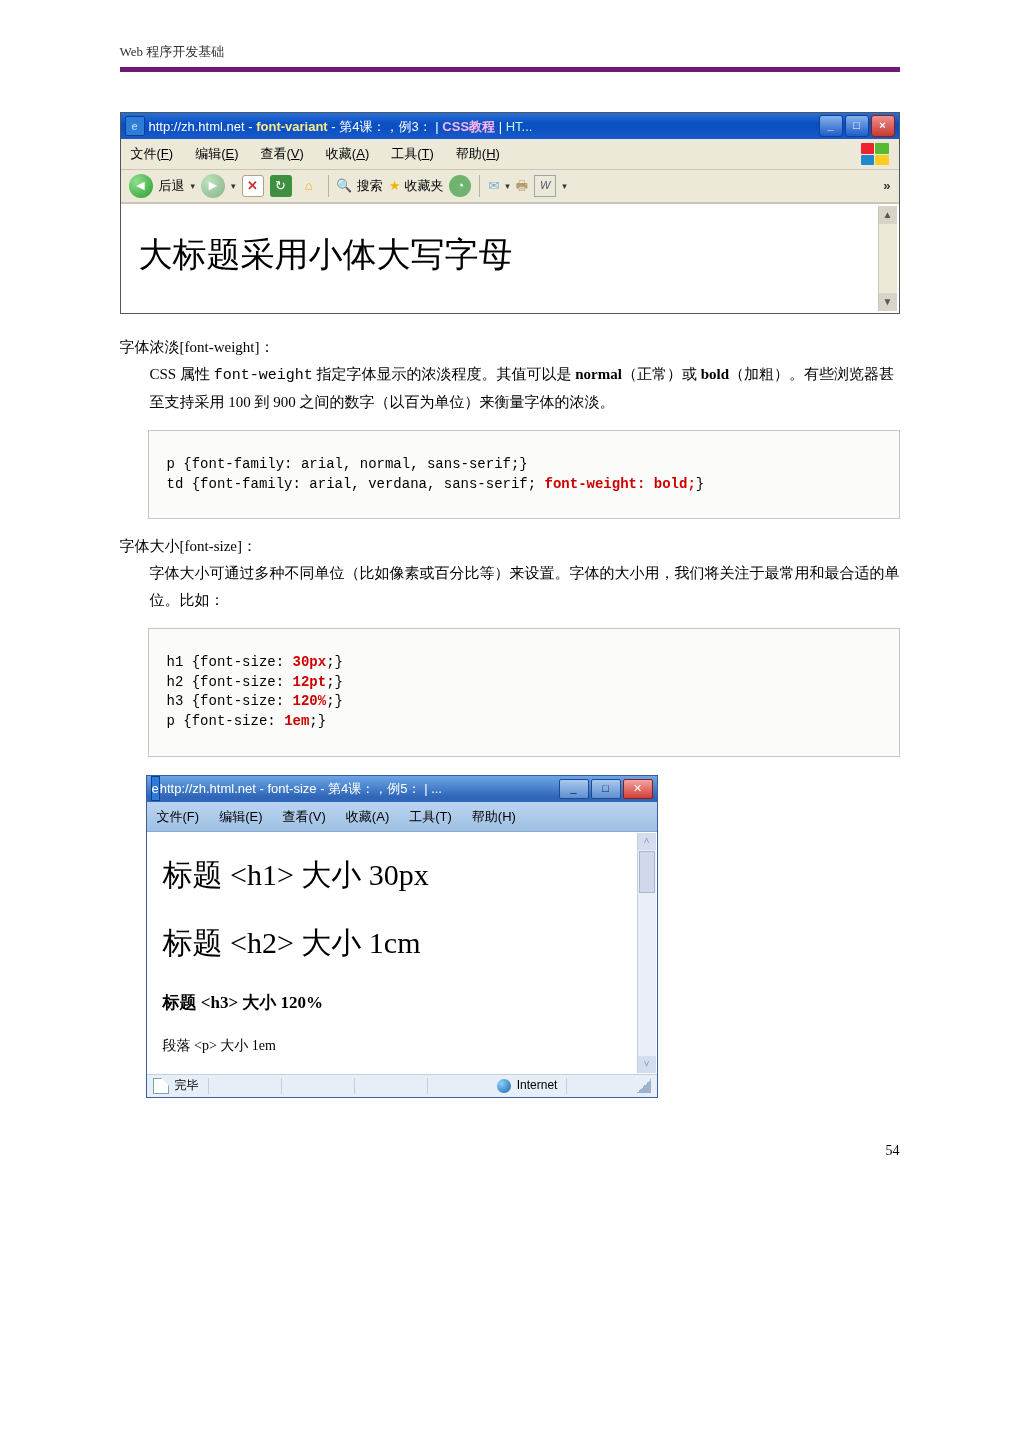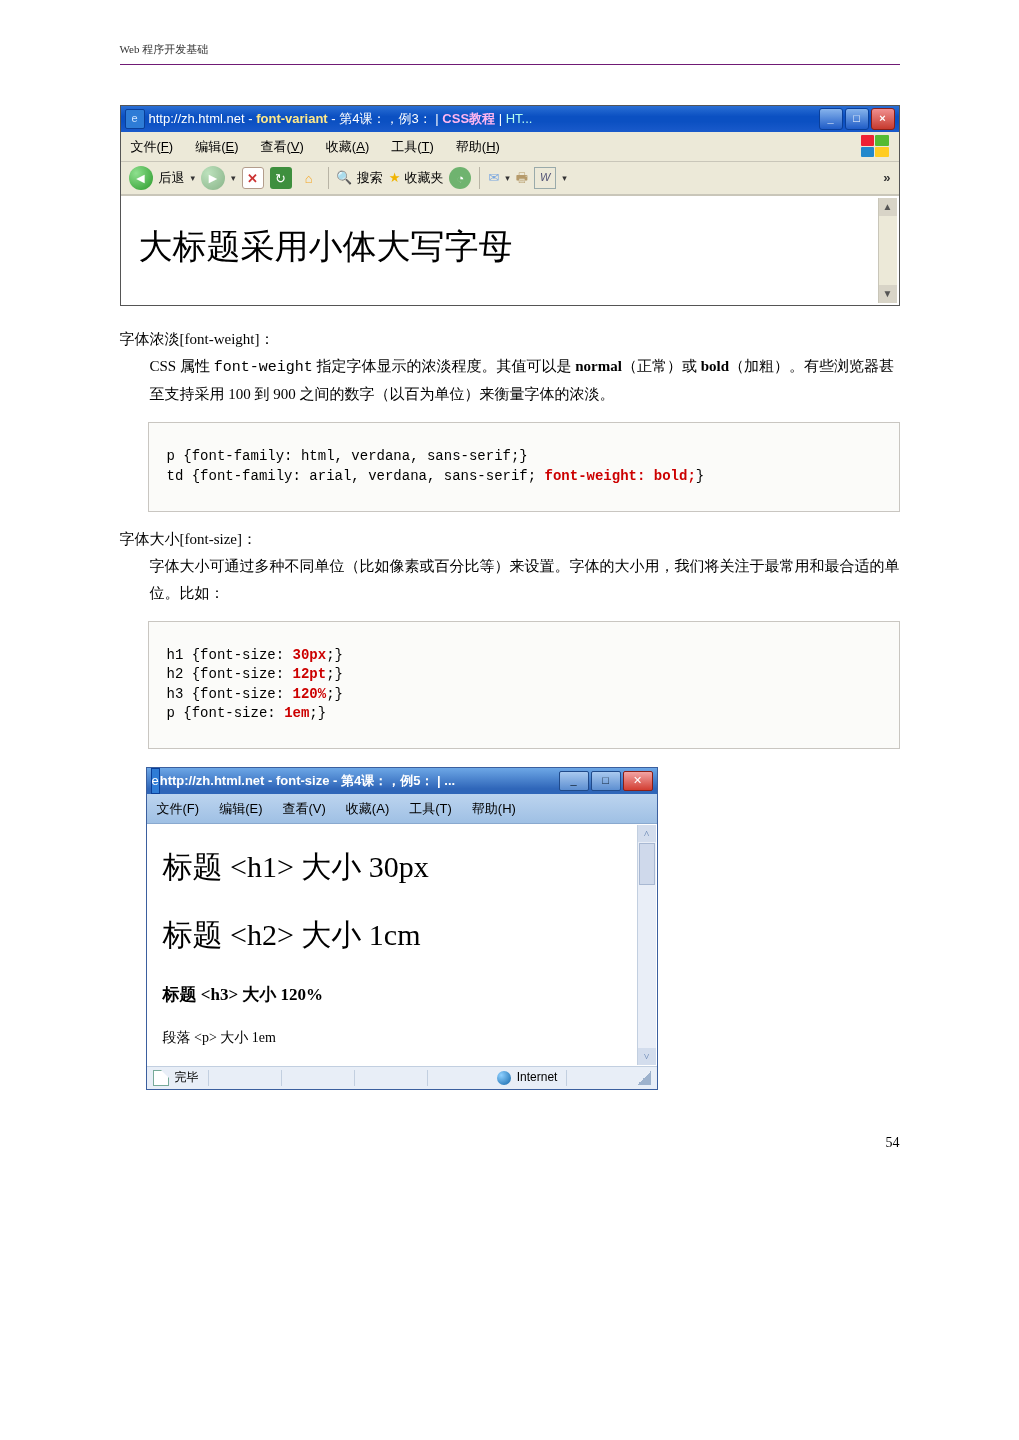--- a/index.html
+++ b/index.html
@@ -9,24 +9,24 @@
     color: #000;
   }
   .page {
     width: 780px;
     margin: 40px auto 60px;
     padding: 0 20px;
     font-size: 15px;
     line-height: 1.8;
   }
   .header-rule {
-    font-size: 11px;
+    font-size: 13px;
     color: #333;
     padding-bottom: 4px;
-    border-bottom: 1px solid #701a75;
+    border-bottom: 5px solid #701a75;
     margin-bottom: 40px;
   }
   
   .ie-window {
     border: 1px solid #555;
     background: #ece9d8;
     font-family: "Tahoma", "SimSun", sans-serif;
     font-size: 13px;
     margin: 0 0 20px;
   }
@@ -148,21 +148,21 @@
     margin: 18px 0 0 2em;
     font-family: "Tahoma","SimSun",sans-serif;
     font-size:13px;
   }
   .ie2-title {
     background: linear-gradient(180deg,#6da7e6 0%, #2f66b9 80%);
     color:#fff;
     display:flex;align-items:center;height:26px;padding:0 4px;
   }
   .ie2-title .ie-icon{background:#2e7cd6;border:1px solid #0a3f99;}
-  .ie2-title-text{font-weight:bold;flex:1;white-space:nowrap;overflow:hidden;}
+  .ie2-title-text{font-weight:normal;flex:1;white-space:nowrap;overflow:hidden;}
   .ie2-btns{display:flex;gap:2px;}
   .ie2-btn{width:28px;height:18px;border:1px solid #204a8a;border-radius:2px;display:inline-flex;align-items:center;justify-content:center;font-size:11px;background:linear-gradient(180deg,#a9c9ef,#5d8fd1);color:#123;}
   .ie2-btn.close{background:linear-gradient(180deg,#f2a4a4,#d23e32);color:#fff;border-color:#8a1f17;}
   .ie2-menu{
     background: linear-gradient(180deg,#bcd4ef,#9fc0e4);
     border-bottom:1px solid #8aa9cf;
     padding:3px 10px;display:flex;align-items:center;gap:20px;
   }
   .ie2-menu .mn{color:#000;}
   .ie2-menu .flag{margin-left:auto;}
@@ -274,21 +274,21 @@
         <span class="arr">▼</span>
       </div>
     </div>
   </div>
 
   <div class="sect-title">字体浓淡[font-weight]：</div>
   <div class="indent">
     <span>CSS 属性 </span><span class="monos">font-weight</span><span> 指定字体显示的浓淡程度。其值可以是 </span><span class="bold">normal</span><span>（正常）或 </span><span class="bold">bold</span><span>（加粗）。有些浏览器甚至支持采用 100 到 900 之间的数字（以百为单位）来衡量字体的浓淡。</span>
   </div>
 
-  <div class="codebox"><span>p {font-family: html, verdana, sans-serif;}</span>
+  <div class="codebox"><span>p {font-family: arial, normal, sans-serif;}</span>
 <span>td {font-family: arial, verdana, sans-serif; </span><span class="red bold">font-weight: bold;</span><span>}</span></div>
 
   <div class="sect-title">字体大小[font-size]：</div>
   <div class="indent">字体大小可通过多种不同单位（比如像素或百分比等）来设置。字体的大小用，我们将关注于最常用和最合适的单位。比如：</div>
 
   <div class="codebox"><span>h1 {font-size: </span><span class="red bold">30px</span><span>;}</span>
 <span>h2 {font-size: </span><span class="red bold">12pt</span><span>;}</span>
 <span>h3 {font-size: </span><span class="red bold">120%</span><span>;}</span>
 <span>p {font-size: </span><span class="red bold">1em</span><span>;}</span></div>
 

